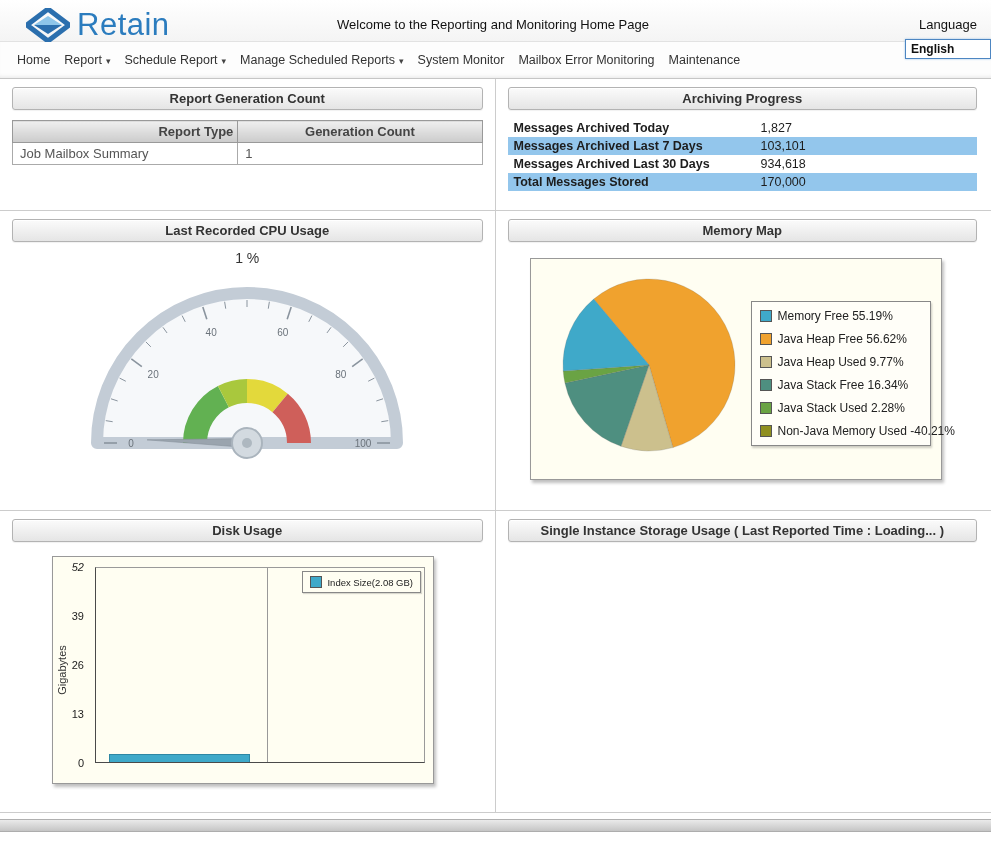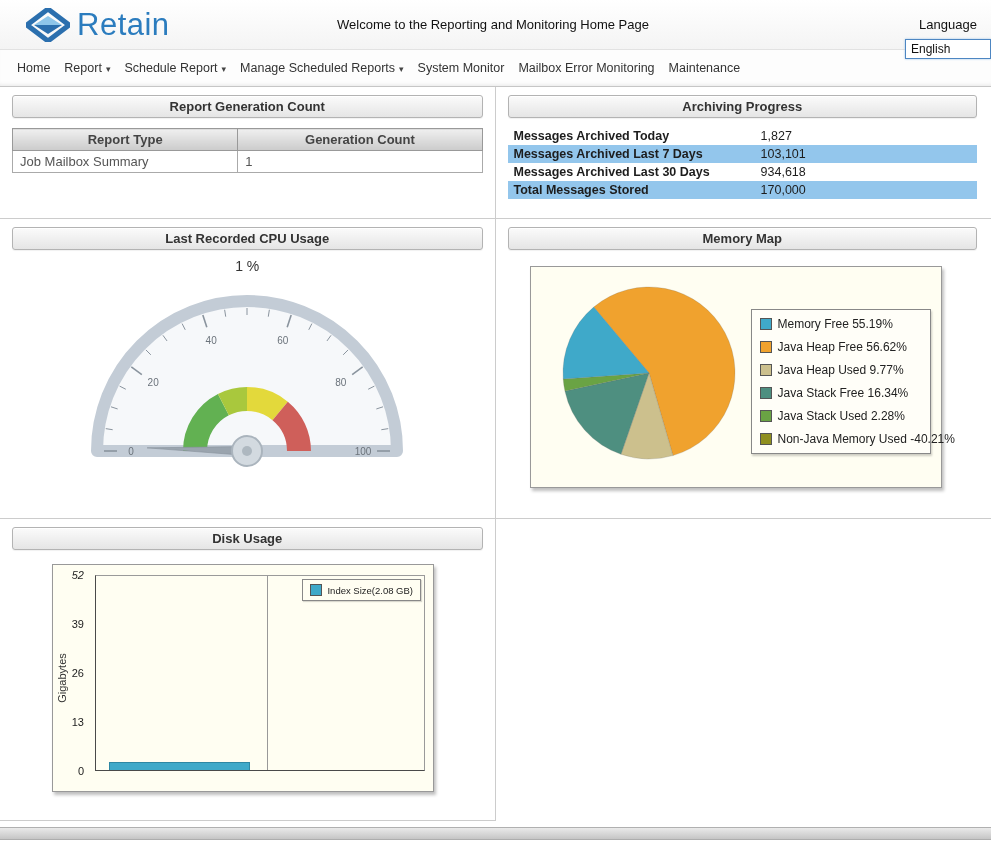--- a/index.html
+++ b/index.html
@@ -1,25 +1,25 @@
 <!DOCTYPE html>
 <html style="--hl: #93c6ec;"><head>
 <meta charset="utf-8">
 <style>
   * { margin:0; padding:0; box-sizing:border-box; }
   body { background:#fff; font-family:"Liberation Sans", sans-serif; }
   .page { position:relative; width:991px; height:841px; background:#fff; overflow:hidden; }
 
   
-  .topbar { position:relative; height:50px; background:linear-gradient(#ffffff,#f4f4f4); border-bottom:1px solid #e2e2e2; }
+  .topbar { position:relative; height:42px; background:linear-gradient(#ffffff,#f4f4f4); border-bottom:1px solid #e2e2e2; }
   .logo { position:absolute; left:26px; top:7px; display:flex; align-items:center; gap:7px; }
   .logo-text { font-size:31px; color:#2b7cbe; letter-spacing:.5px; }
   .welcome { position:absolute; left:0; right:5px; top:17px; text-align:center; font-size:13px; color:#111; }
   .lang-area { position:absolute; right:0; top:17px; display:flex; align-items:center; gap:7px; font-size:13px; color:#111;flex-direction:column; }
-  .lang-select { width:86px; height:20px; background:#fff; border:1px solid #4d86c2; box-shadow:0 0 2px #9cc3e8; font-size:12px; color:#111; display:flex; align-items:center; padding:0 5px; }
+  .lang-select { width:86px; height:20px; background:#fff; border:1px solid #4d86c2; box-shadow:0 0 2px #9cc3e8; font-size:12px; color:#111; display:flex; align-items:center; padding:0 5px;font-weight:bold; }
 
   
   .navbar { height:37px; display:flex; align-items:center; padding-left:17px; gap:14px; background:#fdfdfd; border-bottom:1px solid #c6c6c6; box-shadow:inset 0 -4px 4px -3px rgba(0,0,0,.09); }
   .nav-item { font-size:12.5px; color:#333; display:flex; align-items:center; cursor:pointer; white-space:nowrap; }
   .caret::after { content:"▾"; font-size:9px; color:#444; margin-left:4px; }
 
   
   .grid { display:grid; grid-template-columns:1fr 1fr; grid-template-rows:132px 300px 302px; width:991px; }
   .cell { padding:8px 12px; overflow:hidden; }
   .cell.left { border-right:1px solid #ccc; }
@@ -28,21 +28,21 @@
   .cell.right { padding-right:14px; }
 
   .panel-title { height:23px; line-height:21px; border:1px solid #b3b3b3; border-radius:3px;
     background:linear-gradient(#fbfbfb,#e5e5e5); box-shadow:inset 0 1px 0 #fff, 0 1px 1px rgba(0,0,0,.06);
     text-align:center; font-weight:bold; font-size:13px; color:#333; }
 
   
   .rep-table { width:100%; border-collapse:collapse; margin-top:10px; }
   .rep-table th { border:1px solid #999; background:linear-gradient(#efefef,#cbcbcb); font-size:13px; color:#444; padding:3px 4px; }
   .rep-table td { border:1px solid #aaa; background:#fff; font-size:13px; color:#555; padding:3px 7px; }
-  .rep-table .c-type { width:48%; }
+  .rep-table .c-type { width:48%;text-align:right; }
 
   
   .arch-rows { margin-top:9px; }
   .arch-row { display:flex; align-items:center; height:18px; padding:0 6px; font-size:12.5px; }
   .arch-row .lab { flex:0 0 54%; font-weight:bold; color:#1d1d1d; }
   .arch-row .val { color:#1d1d1d; }
   .arch-row.hl { background:var(--hl,#93c6ec); }
 
   
   .gauge-value { text-align:center; margin-top:8px; font-size:14px; color:#333; }
@@ -260,17 +260,20 @@
           <div class="vline"></div>
           <div class="disk-bar" id="disk-bar" style="height: 4%; background: rgb(63, 169, 201);"></div>
         </div>
         <div class="disk-legend">
           <span class="swatch" id="disk-swatch" style="background: rgb(63, 169, 201);"></span>
           <span>Index Size(2.08 GB)</span>
         </div>
       </div>
     </section>
 
+    <section class="cell right r3">
+      <div class="panel-title">Single Instance Storage Usage ( Last Reported Time : Loading... )</div>
+    </section>
 
   </main>
 
   <footer class="footbar"></footer>
 </div>
 
 </body></html>

